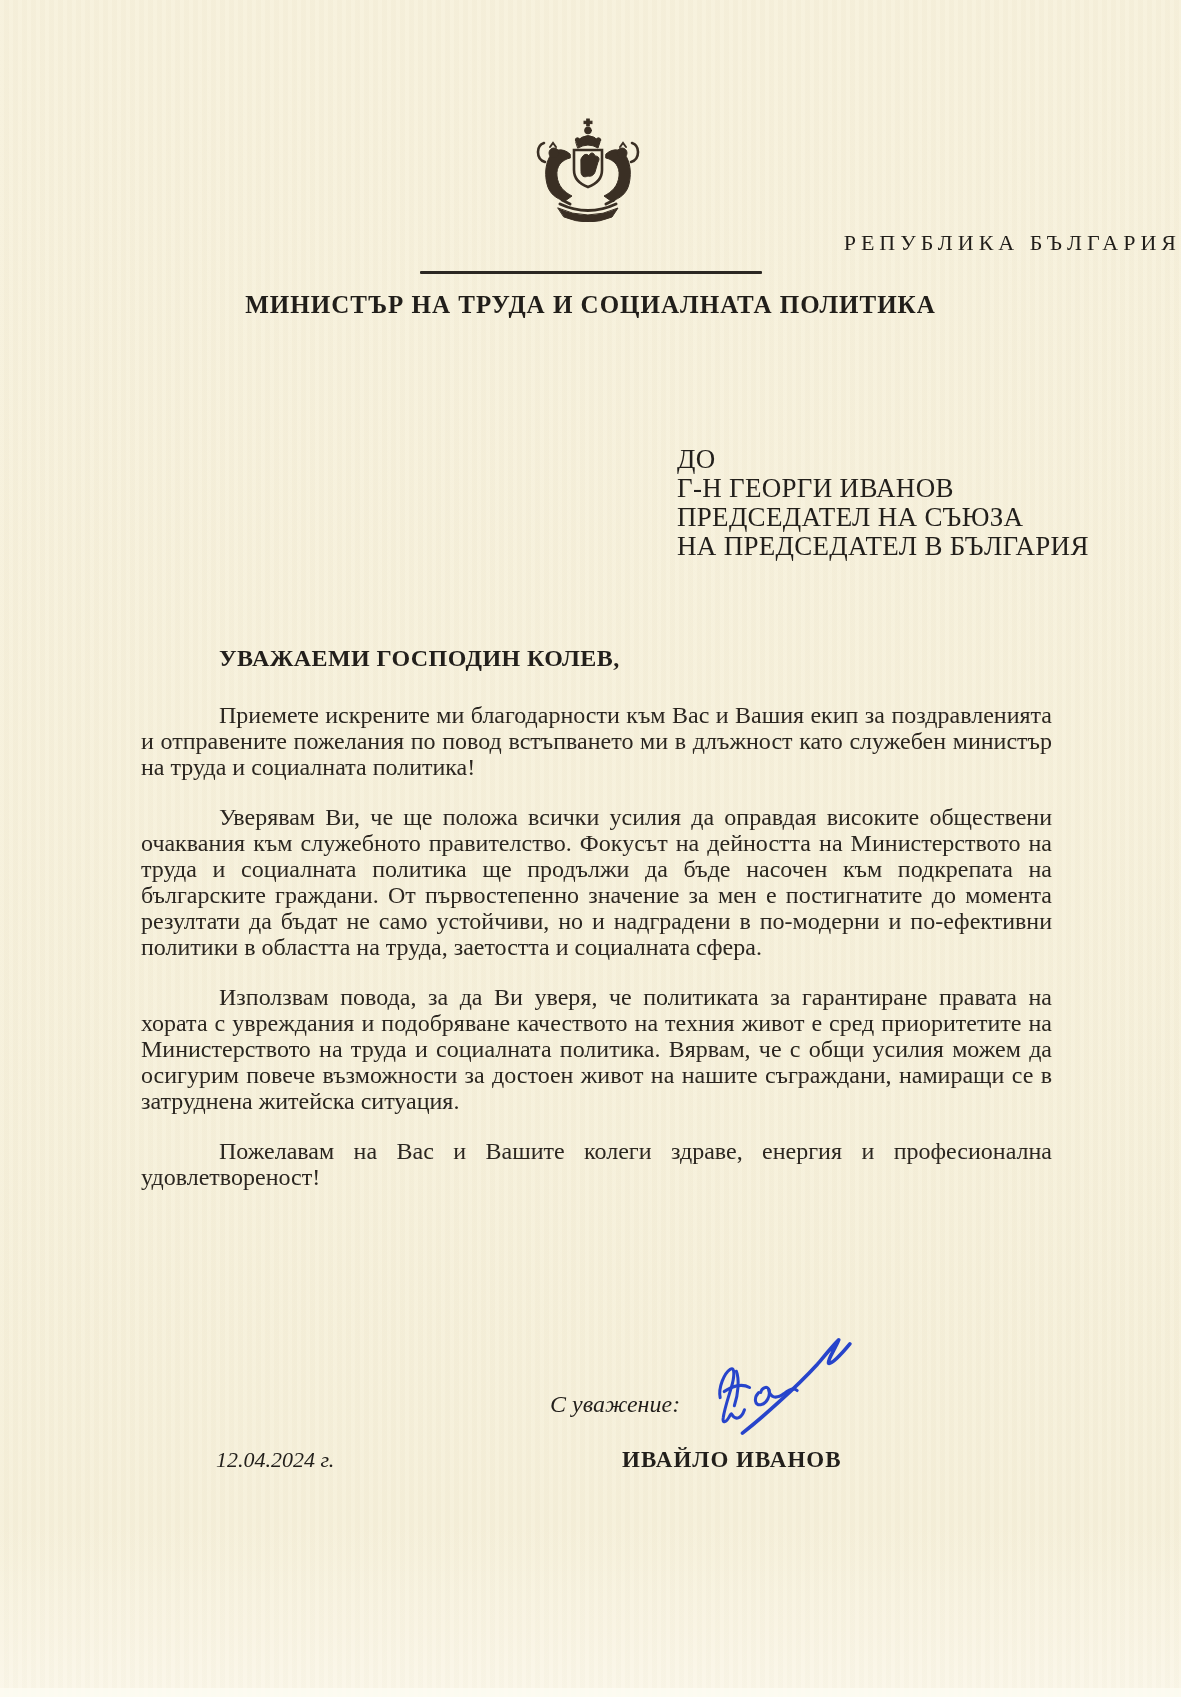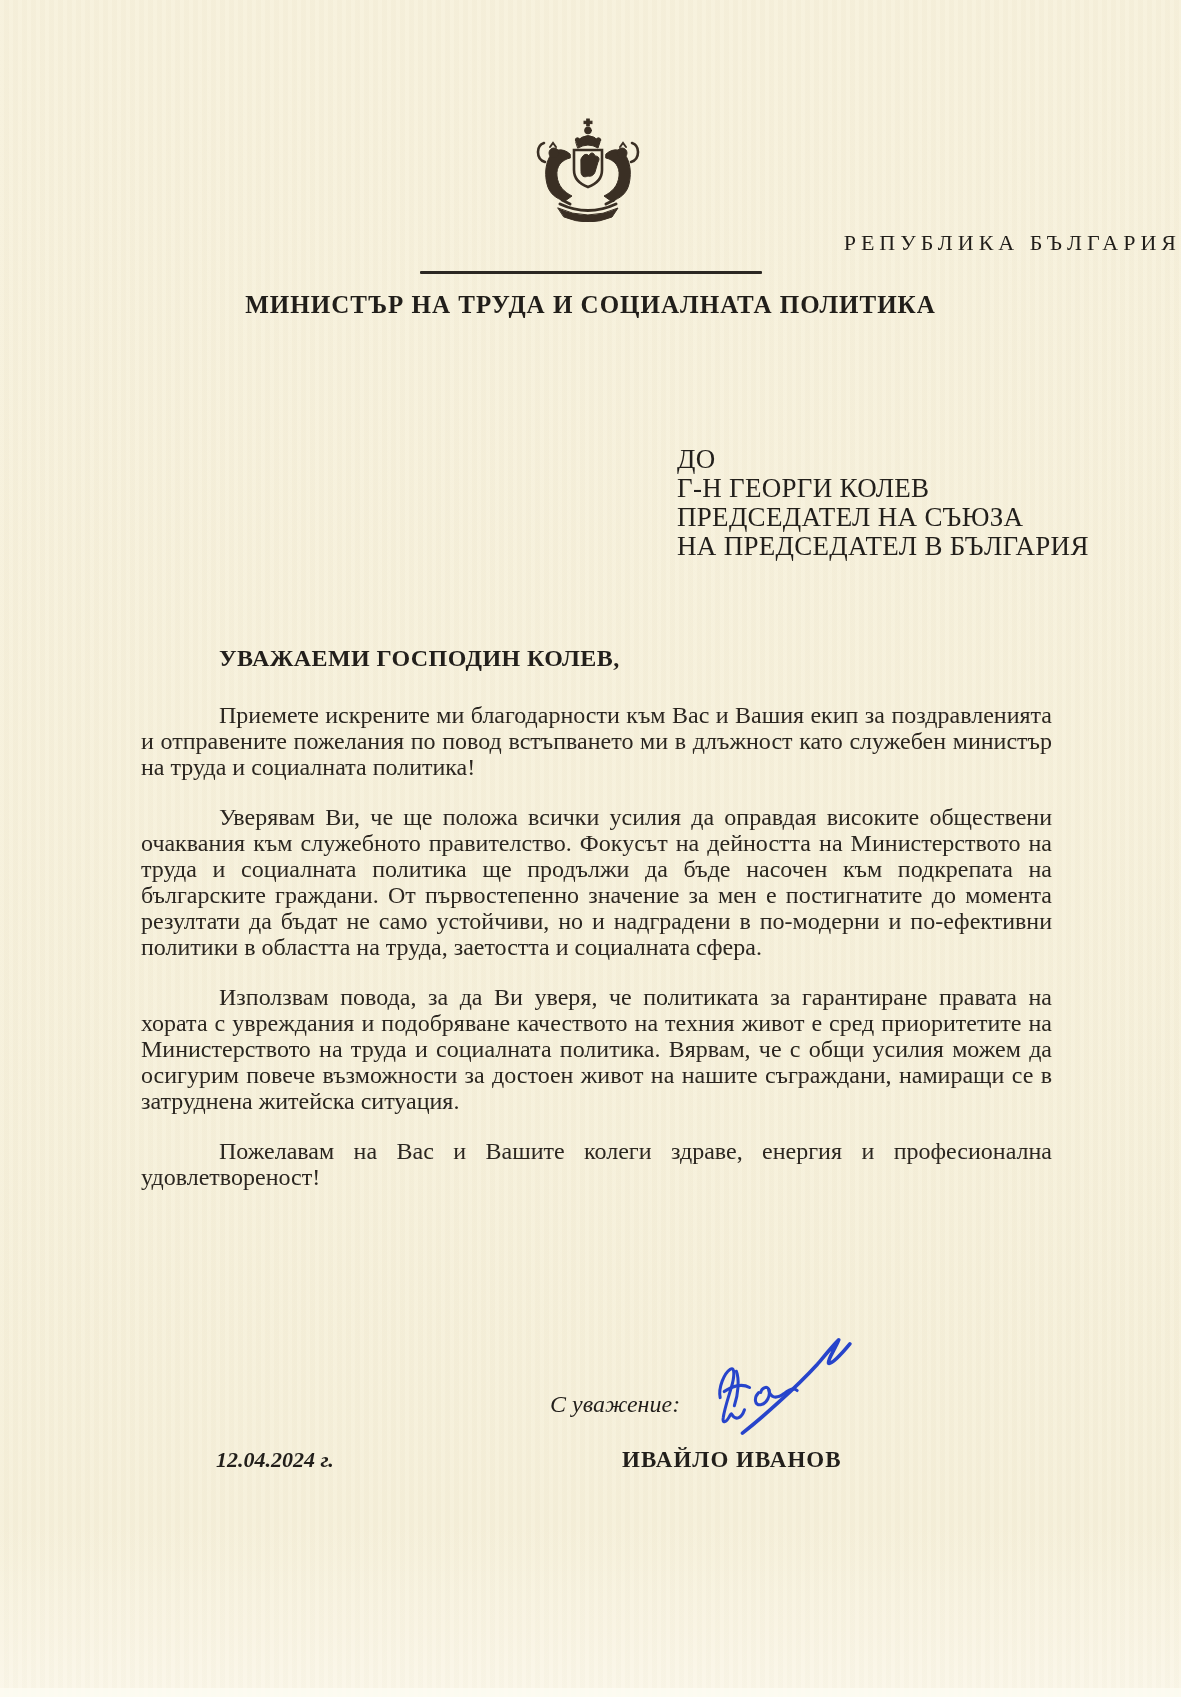--- a/index.html
+++ b/index.html
@@ -44,21 +44,21 @@
     text-align:justify;text-indent:78px;
     color:#2b2620;
   }
   .signoff{
     position:absolute;left:550px;top:1391px;
     font-weight:normal;font-style:italic;font-size:24px;color:#221f1b;
   }
   .signature{position:absolute;left:708px;top:1334px;width:152px;height:108px;}
   .letter-date{
     position:absolute;left:216px;top:1447px;
-    font-weight:bold;font-style:italic;font-size:22px;color:#221f1b;
+    font-weight:normal;font-style:italic;font-size:22px;color:#221f1b;
   }
   .signatory{
     position:absolute;left:622px;top:1447px;
     font-weight:bold;font-size:23px;letter-spacing:1px;color:#221f1b;white-space:nowrap;
   }
   .bottom-edge{
     position:absolute;left:0;bottom:0;width:100%;height:9px;
     background:#fdfbf2;opacity:.85;
   }
 </style>
@@ -105,21 +105,21 @@
       </g>
     </svg>
   </div>
 
   <div class="republic-title">РЕПУБЛИКА БЪЛГАРИЯ</div>
   <div class="title-rule"></div>
   <div class="minister-title">МИНИСТЪР НА ТРУДА И СОЦИАЛНАТА ПОЛИТИКА</div>
 
   <div class="recipient">
     <div>ДО</div>
-    <div>Г-Н ГЕОРГИ КОЛЕВ</div>
+    <div>Г-Н ГЕОРГИ ИВАНОВ</div>
     <div>ПРЕДСЕДАТЕЛ НА СЪЮЗА</div>
     <div>НА ПРЕДСЕДАТЕЛ В БЪЛГАРИЯ</div>
   </div>
 
   <div class="salutation">УВАЖАЕМИ ГОСПОДИН КОЛЕВ,</div>
 
   <div class="letter-body">
     <p>Приемете искрените ми благодарности към Вас и Вашия екип за поздравленията и отправените пожелания по повод встъпването ми в длъжност като служебен министър на труда и социалната политика!</p>
     <p>Уверявам Ви, че ще положа всички усилия да оправдая високите обществени очаквания към служебното правителство. Фокусът на дейността на Министерството на труда и социалната политика ще продължи да бъде насочен към подкрепата на българските граждани. От първостепенно значение за мен е постигнатите до момента резултати да бъдат не само устойчиви, но и надградени в по-модерни и по-ефективни политики в областта на труда, заетостта и социалната сфера.</p>
     <p>Използвам повода, за да Ви уверя, че политиката за гарантиране правата на хората с увреждания и подобряване качеството на техния живот е сред приоритетите на Министерството на труда и социалната политика. Вярвам, че с общи усилия можем да осигурим повече възможности за достоен живот на нашите съграждани, намиращи се в затруднена житейска ситуация.</p>

